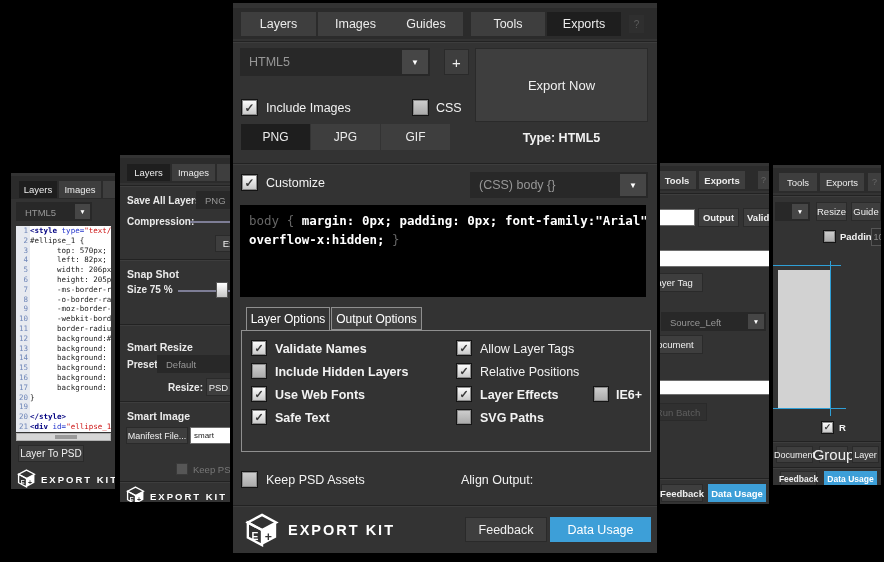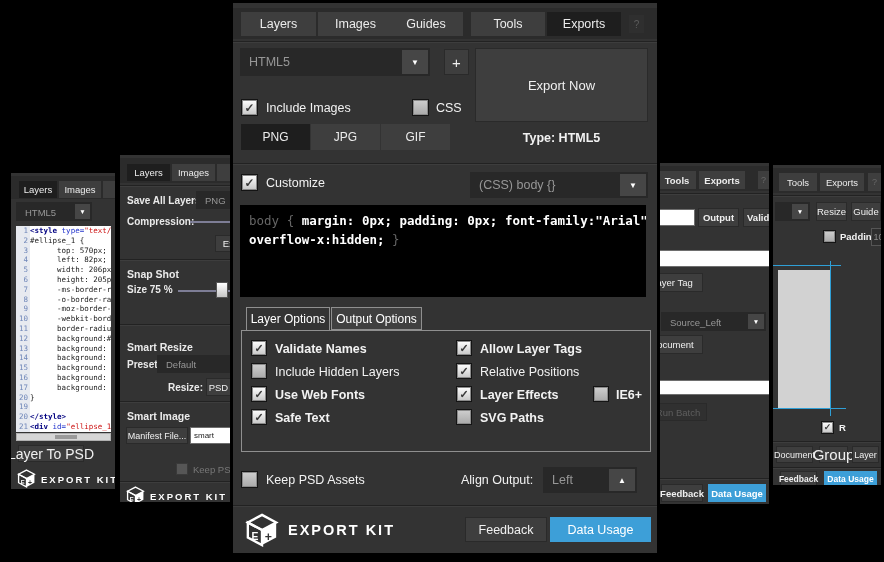--- a/index.html
+++ b/index.html
@@ -85,21 +85,21 @@
       <div class="cl"><span class="ln">16</span><span class="plain">      background: -</span></div>
       <div class="cl"><span class="ln">17</span><span class="plain">      background: l</span></div>
       <div class="cl"><span class="ln">20</span><span class="plain">}</span></div>
       <div class="cl"><span class="ln">19</span><span class="plain"> </span></div>
       <div class="cl"><span class="ln">20</span><span class="tag">&lt;/style&gt;</span></div>
       <div class="cl"><span class="ln">21</span><span class="tag">&lt;div </span><span class="attr">id=</span><span class="str">"ellipse_1"</span></div>
     </div>
   <div class="scrolltrack abs" style="left:5px;top:260px;width:95px;height:8px">
     <div class="scrollthumb abs" style="left:38px;top:1px;width:22px;height:4px"></div>
   </div>
-  <div class="btn abs" style="left:7px;top:272px;width:66px;height:17px;font-size:14px">Layer To PSD</div>
+  <div class="btn abs" style="left:7px;top:272px;width:66px;height:17px;font-size:10px">Layer To PSD</div>
   <svg class="abs" style="left:6px;top:296px" width="19" height="19" viewBox="0 0 36 36">
     <polygon points="18,2 33,10 18,18 3,10" fill="none" stroke="#fff" stroke-width="2.5"></polygon>
     <polygon points="3,10 18,18 18,34 3,26" fill="none" stroke="#fff" stroke-width="2.5"></polygon>
     <polygon points="33,10 18,18 18,34 33,26" fill="#fff"></polygon>
     <text x="7" y="29" font-size="11" font-weight="bold" fill="#fff">E</text>
     <text x="21" y="30" font-size="13" font-weight="bold" fill="#333">+</text>
   </svg>
   <div class="brand abs" style="left:30px;top:301px;font-size:9.5px">EXPORT KIT</div>
 </div>
 
@@ -243,45 +243,41 @@
       <div class="cl"><span class="c-bright">overflow-x:hidden; </span><span class="c-dim">}</span></div>
     </div>
 
   <div class="opttab idle abs" style="left:98px;top:304px;width:91px;height:23px;font-size:12px">Output Options</div>
   <div class="opttab active abs" style="left:13px;top:304px;width:84px;height:24px;font-size:12px">Layer Options</div>
   <div class="optbox abs" style="left:8px;top:327px;width:410px;height:122px"></div>
 
   <div class="cb abs on" style="left:18px;top:337px;width:16px;height:16px;font-size:11px"></div>
   <div class="lbl abs" style="left:42px;top:339px;font-size:12.5px;font-weight:bold">Validate Names</div>
   <div class="cb abs un" style="left:18px;top:360px;width:16px;height:16px;font-size:11px"></div>
-  <div class="lbl abs" style="left:42px;top:362px;font-size:12.5px;font-weight:normal">Include Hidden Layers</div>
+  <div class="lbl abs" style="left:42px;top:362px;font-size:12.5px;font-weight:bold">Include Hidden Layers</div>
   <div class="cb abs on" style="left:18px;top:383px;width:16px;height:16px;font-size:11px"></div>
   <div class="lbl abs" style="left:42px;top:385px;font-size:12.5px;font-weight:bold">Use Web Fonts</div>
   <div class="cb abs on" style="left:18px;top:406px;width:16px;height:16px;font-size:11px"></div>
   <div class="lbl abs" style="left:42px;top:408px;font-size:12.5px;font-weight:bold">Safe Text</div>
 
   <div class="cb abs on" style="left:223px;top:337px;width:16px;height:16px;font-size:11px"></div>
-  <div class="lbl abs" style="left:247px;top:339px;font-size:12.5px;font-weight:bold">Allow Layer Tags</div>
+  <div class="lbl abs" style="left:247px;top:339px;font-size:12.5px;font-weight:normal">Allow Layer Tags</div>
   <div class="cb abs on" style="left:223px;top:360px;width:16px;height:16px;font-size:11px"></div>
   <div class="lbl abs" style="left:247px;top:362px;font-size:12.5px;font-weight:normal">Relative Positions</div>
   <div class="cb abs on" style="left:223px;top:383px;width:16px;height:16px;font-size:11px"></div>
   <div class="lbl abs" style="left:247px;top:385px;font-size:12.5px;font-weight:bold">Layer Effects</div>
   <div class="cb abs un" style="left:223px;top:406px;width:16px;height:16px;font-size:11px"></div>
   <div class="lbl abs" style="left:247px;top:408px;font-size:12.5px;font-weight:bold">SVG Paths</div>
 
   <div class="cb abs un" style="left:360px;top:383px;width:16px;height:16px;font-size:11px"></div>
   <div class="lbl abs" style="left:383px;top:385px;font-size:12.5px;font-weight:bold">IE6+</div>
 
   <div class="cb abs un" style="left:8px;top:468px;width:17px;height:17px;font-size:12px"></div>
   <div class="lbl abs" style="left:33px;top:470px;font-size:12.5px">Keep PSD Assets</div>
   <div class="lbl abs" style="left:228px;top:470px;font-size:12.5px">Align Output:</div>
-  <div class="dd abs" style="left:310px;top:464px;width:94px;height:26px;font-size:12.5px">
-    <span class="val">Left</span>
-    <span class="arr" style="width:26px;font-size:8px">▲</span>
-  </div>
 
   <div class="divider abs" style="left:0;top:502px;width:424px"></div>
   <svg class="abs" style="left:12px;top:510px" width="34" height="34" viewBox="0 0 36 36">
     <polygon points="18,2 33,10 18,18 3,10" fill="none" stroke="#fff" stroke-width="2.5"></polygon>
     <polygon points="3,10 18,18 18,34 3,26" fill="none" stroke="#fff" stroke-width="2.5"></polygon>
     <polygon points="33,10 18,18 18,34 33,26" fill="#fff"></polygon>
     <text x="7" y="29" font-size="11" font-weight="bold" fill="#fff">E</text>
     <text x="21" y="30" font-size="13" font-weight="bold" fill="#333">+</text>
   </svg>
   <div class="brand abs" style="left:55px;top:519px;font-size:14.5px">EXPORT KIT</div>

